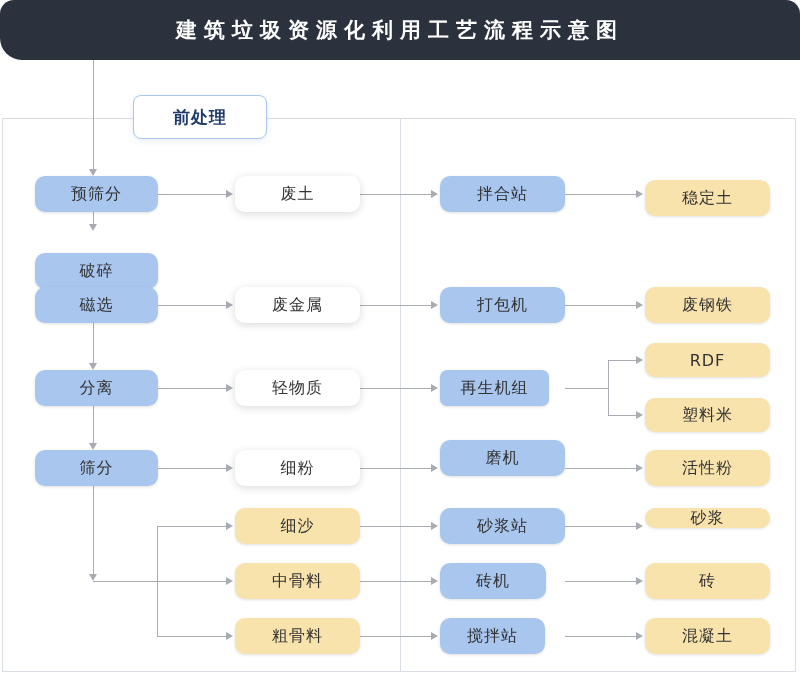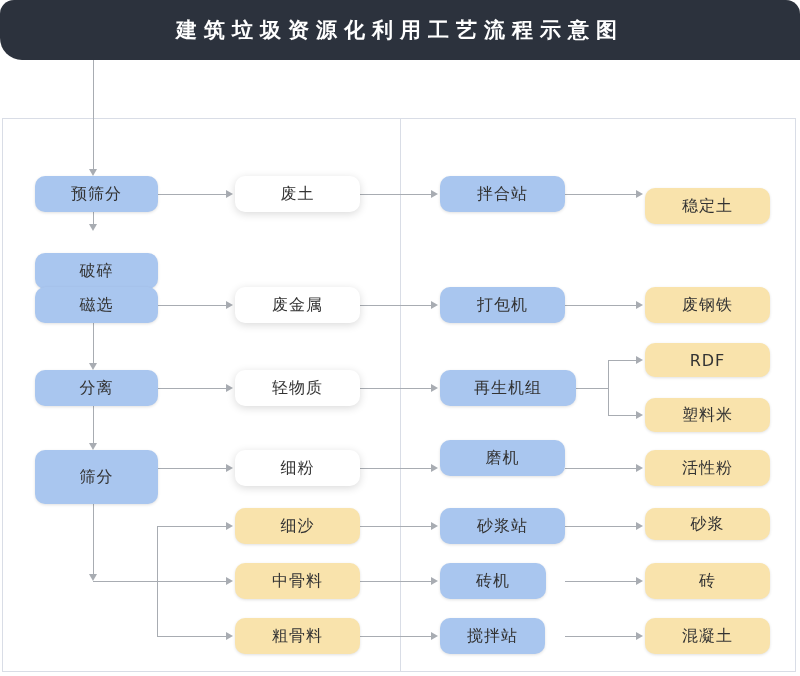--- a/index.html
+++ b/index.html
@@ -46,20 +46,21 @@
 <body>
 
 <div class="stage">
   <div class="banner">
     <div class="banner-title">建筑垃圾资源化利用工艺流程示意图</div>
   </div>
 
   <div class="frame"></div>
   <div class="divider"></div>
 
+  <div class="section-header sh-pre">前处理</div>
 
   <div id="diagram-layer">
       <div class="edge-v" style="left: 93px; top: 60px; height: 109px;"></div>
       <div class="arr-d" style="left: 89px; top: 169px;"></div>
       <div class="edge-v" style="left: 93px; top: 212px; height: 12px;"></div>
       <div class="arr-d" style="left: 89px; top: 224px;"></div>
       <div class="edge-v" style="left: 93px; top: 267px; height: 13px;"></div>
       <div class="arr-d" style="left: 89px; top: 280px;"></div>
       <div class="edge-v" style="left: 93px; top: 323px; height: 40px;"></div>
       <div class="arr-d" style="left: 89px; top: 363px;"></div>
@@ -111,37 +112,37 @@
       <div class="edge-h" style="left: 565px; top: 581px; width: 71px;"></div>
       <div class="arr-r" style="left: 636px; top: 577px;"></div>
       <div class="edge-h" style="left: 360px; top: 636px; width: 71px;"></div>
       <div class="arr-r" style="left: 431px; top: 632px;"></div>
       <div class="edge-h" style="left: 565px; top: 636px; width: 71px;"></div>
       <div class="arr-r" style="left: 636px; top: 632px;"></div>
       <div class="node process" style="left: 35px; top: 176px; width: 123px; height: 36px;">预筛分</div>
       <div class="node process" style="left: 35px; top: 231px; width: 123px; height: 36px; margin-top: 22px;">破碎</div>
       <div class="node process" style="left: 35px; top: 287px; width: 123px; height: 36px;">磁选</div>
       <div class="node process" style="left: 35px; top: 370px; width: 123px; height: 36px;">分离</div>
-      <div class="node process" style="left: 35px; top: 450px; width: 123px; height: 54px;">筛分</div>
+      <div class="node process" style="left: 35px; top: 450px; width: 123px; height: 36px;">筛分</div>
       <div class="node material" style="left: 235px; top: 176px; width: 125px; height: 36px;">废土</div>
       <div class="node material" style="left: 235px; top: 287px; width: 125px; height: 36px;">废金属</div>
       <div class="node material" style="left: 235px; top: 370px; width: 125px; height: 36px;">轻物质</div>
       <div class="node material" style="left: 235px; top: 450px; width: 125px; height: 36px;">细粉</div>
       <div class="node product" style="left: 235px; top: 508px; width: 125px; height: 36px;">细沙</div>
       <div class="node product" style="left: 235px; top: 563px; width: 125px; height: 36px;">中骨料</div>
       <div class="node product" style="left: 235px; top: 618px; width: 125px; height: 36px;">粗骨料</div>
       <div class="node process" style="left: 440px; top: 176px; width: 125px; height: 36px;">拌合站</div>
       <div class="node process" style="left: 440px; top: 287px; width: 125px; height: 36px;">打包机</div>
-      <div class="node process" style="left: 440px; top: 370px; width: 136px; height: 36px;">再生机组</div>
+      <div class="node process" style="left: 440px; top: 370px; width: 109px; height: 36px; border-radius: 7px;">再生机组</div>
       <div class="node process" style="left: 440px; top: 440px; width: 125px; height: 36px;">磨机</div>
       <div class="node process" style="left: 440px; top: 508px; width: 125px; height: 36px;">砂浆站</div>
       <div class="node process" style="left: 440px; top: 563px; width: 106px; height: 36px;">砖机</div>
       <div class="node process" style="left: 440px; top: 618px; width: 105px; height: 36px;">搅拌站</div>
-      <div class="node product" style="left: 645px; top: 188px; width: 125px; height: 36px;">稳定土</div>
+      <div class="node product" style="left: 645px; top: 180px; width: 125px; height: 36px;">稳定土</div>
       <div class="node product" style="left: 645px; top: 287px; width: 125px; height: 36px;">废钢铁</div>
       <div class="node product" style="left: 645px; top: 343px; width: 125px; height: 34px;">RDF</div>
       <div class="node product" style="left: 645px; top: 398px; width: 125px; height: 34px;">塑料米</div>
       <div class="node product" style="left: 645px; top: 450px; width: 125px; height: 36px;">活性粉</div>
-      <div class="node product" style="left: 645px; top: 508px; width: 125px; height: 32px;">砂浆</div>
+      <div class="node product" style="left: 645px; top: 508px; width: 125px; height: 20px;">砂浆</div>
       <div class="node product" style="left: 645px; top: 563px; width: 125px; height: 36px;">砖</div>
       <div class="node product" style="left: 645px; top: 618px; width: 125px; height: 36px;">混凝土</div>
     </div>
 </div>
 
 </body></html>

